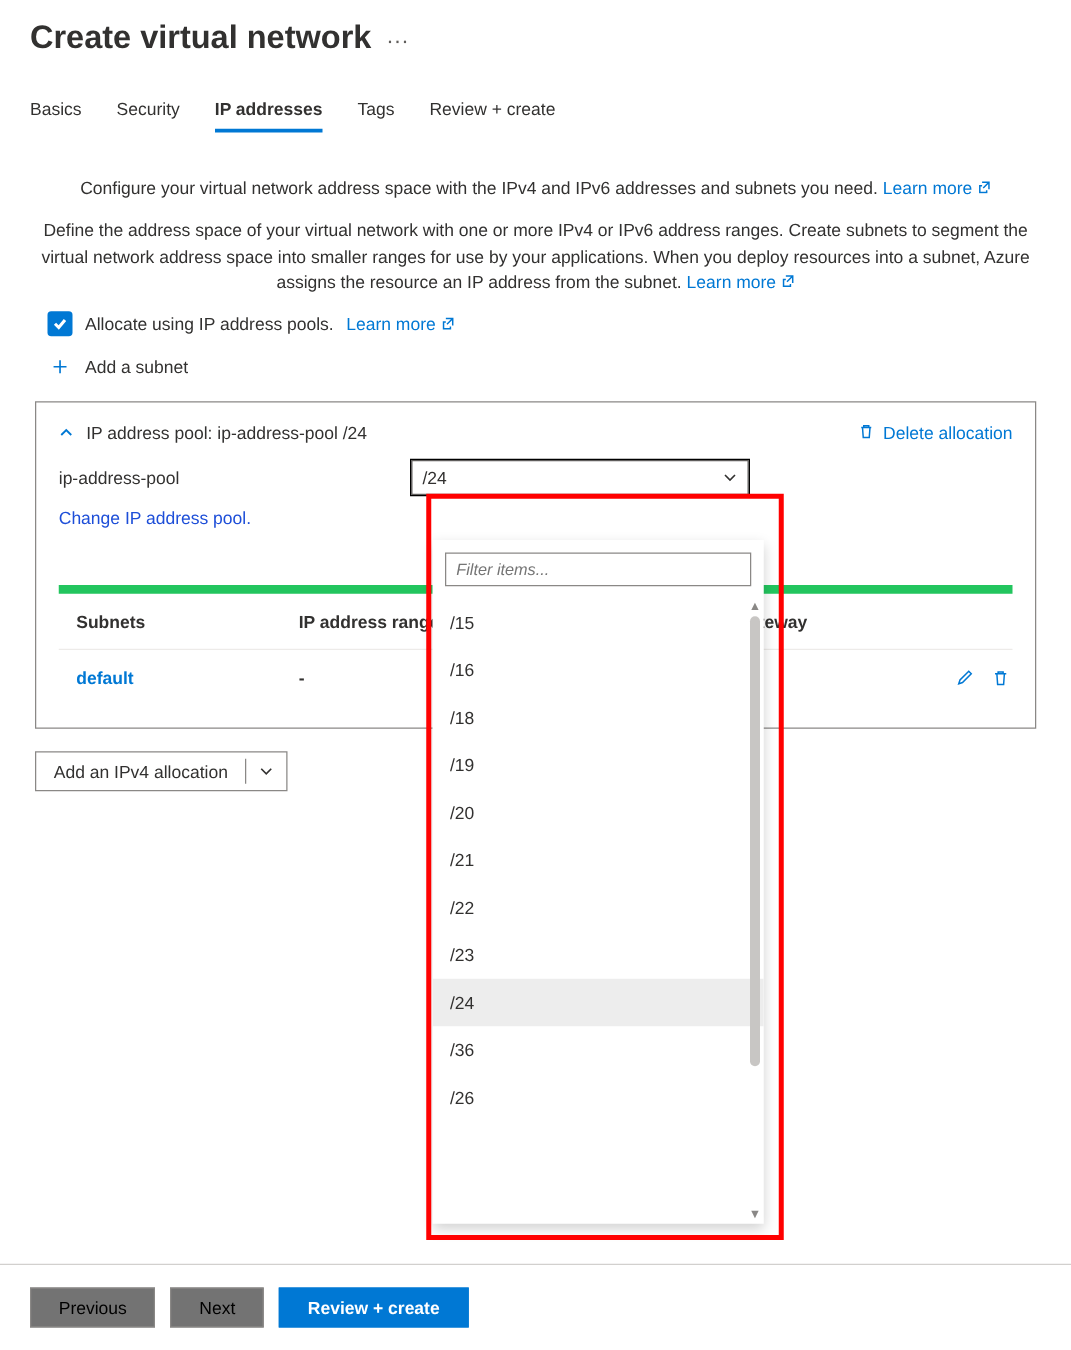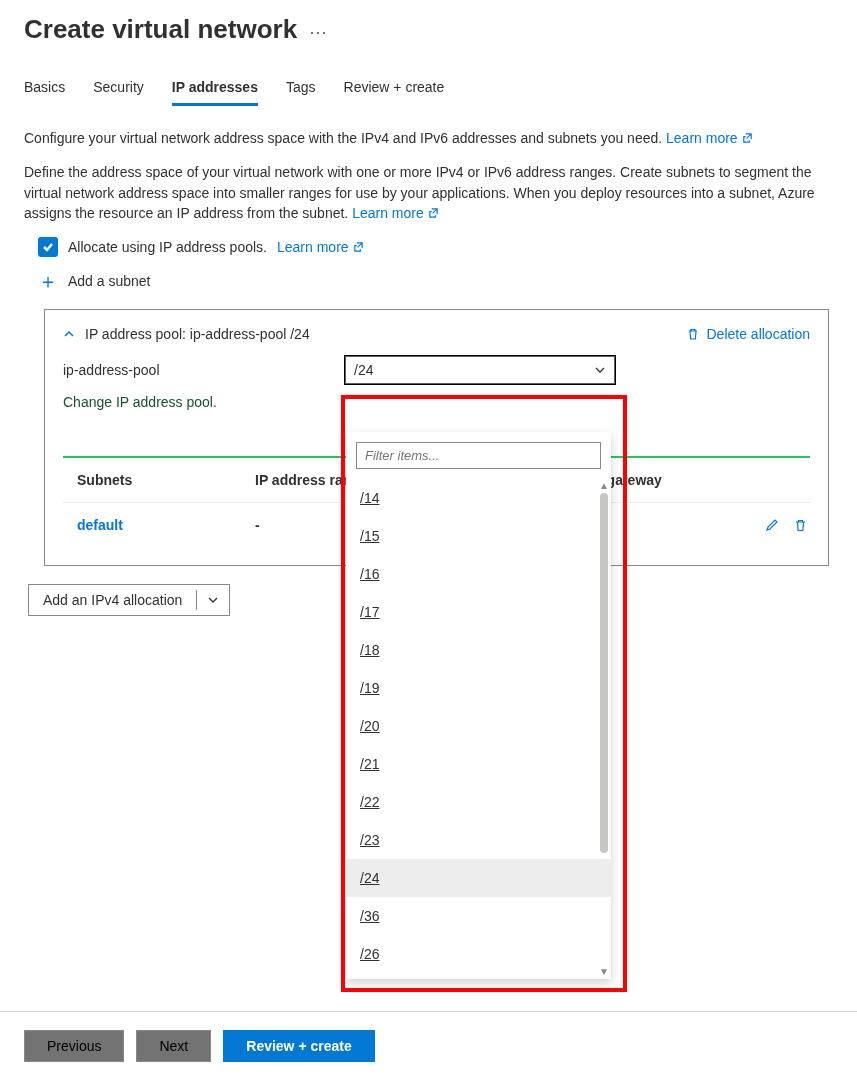--- a/index.html
+++ b/index.html
@@ -11,68 +11,68 @@
   .page-header h1 { font-size: 26px; font-weight: 600; margin: 0; }
   .ellipsis-btn { font-size: 18px; color: #605e5c; cursor: pointer; padding: 4px; }
 
   
   .tabs { display: flex; gap: 28px; padding: 22px 24px 0 24px; border-bottom: 1px solid transparent; }
   .tab { padding: 6px 0 10px 0; cursor: pointer; color: #323130; position: relative; }
   .tab.active { font-weight: 600; }
   .tab.active::after { content: ""; position: absolute; left: 0; right: 0; bottom: -1px; height: 3px; background: #0078d4; }
 
   .content { padding: 22px 24px 0 24px; }
-  p { margin: 0 0 14px 0; line-height: 1.45; color: #323130; }
+  p { margin: 12px 0 14px 0; line-height: 1.45; color: #323130; text-align: center; }
   a.link, .link { color: #0078d4; text-decoration: none; cursor: pointer; }
   .ext-icon { display: inline-block; margin-left: 4px; color: #0078d4; }
 
   
   .check-row { display: flex; align-items: center; gap: 10px; margin: 14px 0; padding-left: 14px; }
   .checkbox { width: 20px; height: 20px; border-radius: 3px; background: #0078d4; display: flex; align-items: center; justify-content: center; cursor: pointer; }
   .checkbox svg { stroke: #fff; stroke-width: 2.5; fill: none; }
 
   
   .add-subnet { display: flex; align-items: center; gap: 10px; margin: 10px 0 18px 14px; cursor: pointer; }
   .plus { color: #0078d4; font-size: 20px; font-weight: 300; line-height: 1; }
 
   
-  .pool-card { border: 1px solid #8a8886; margin: 8px 4px 18px 20px; padding: 16px 18px 18px 18px; position: relative; }
+  .pool-card { border: 1px solid #8a8886; margin: 8px 4px 18px 4px; padding: 16px 18px 18px 18px; position: relative; }
   .pool-header { display: flex; align-items: center; justify-content: space-between; gap: 10px; }
   .pool-header-left { display: flex; align-items: center; gap: 10px; }
   .chev { color: #0078d4; font-size: 14px; cursor: pointer; }
-  .delete-alloc { display: flex; align-items: center; gap: 6px; color: #0078d4; cursor: pointer; }
+  .delete-alloc { display: flex; gap: 6px; color: #0078d4; cursor: pointer; }
 
   .pool-row { display: flex; align-items: center; margin-top: 14px; }
   .pool-row .lbl { width: 282px; }
 
   
   .dd-trigger { width: 270px; border: 1px solid #605e5c; outline: 1px solid #000; padding: 5px 8px; display: flex; align-items: center; justify-content: space-between; cursor: pointer; background: #fff; font-size: 14px; }
   .dd-trigger svg { }
 
-  .change-link { margin-top: 10px; color: #14532d; cursor: pointer; display: inline-block; }
-
-  
-  .subtable { margin-top: 46px; border-top: 2px solid #22c55e; }
+  .change-link { margin-top: 10px; color: #1d4ed8; cursor: pointer; display: inline-block; }
+
+  
+  .subtable { margin-top: 46px; border-top: 7px solid #22c55e; }
   .subtable-header, .subtable-row { display: flex; align-items: center; padding: 14px 2px; font-weight: bold; }
   .subtable-header { font-weight: 600; border-bottom: 1px solid #edebe9; }
   .col-name { width: 190px; padding-left: 12px; }
   .col-ip { width: 320px; }
   .col-nat { flex: 1; }
   .col-actions { width: 70px; display: flex; gap: 14px; justify-content: flex-end; color: #0078d4; }
   .subtable-row .link { color: #0078d4; cursor: pointer; }
 
   
   .btn-split { display: inline-flex; align-items: center; border: 1px solid #8a8886; margin-left: 4px; }
   .btn-split .main { padding: 7px 14px; cursor: pointer; }
   .btn-split .sep { width: 1px; height: 20px; background: #8a8886; }
   .btn-split .caret { padding: 7px 10px; cursor: pointer; }
 
   
   .dropdown-highlight { position: absolute; left: 341px; top: 395px; width: 286px; height: 597px; border: 4px solid #ff0000; pointer-events: none; z-index: 50; }
-  .dd-panel { position: absolute; left: 346px; top: 432px; width: 265px; background: #fff; box-shadow: 0 4px 10px rgba(0,0,0,0.18); z-index: 40; text-decoration: underline; }
+  .dd-panel { position: absolute; left: 346px; top: 432px; width: 265px; background: #fff; box-shadow: 0 4px 10px rgba(0,0,0,0.18); z-index: 40; }
   .dd-filter-wrap { padding: 10px; }
   .dd-filter { width: 100%; border: 1px solid #8a8886; padding: 5px 8px; font-style: italic; color: #605e5c; font-size: 13px; }
   .dd-list-wrap { position: relative; height: 500px; }
   .dd-list { list-style: none; margin: 0; padding: 0; height: 500px; overflow: hidden; }
   .dd-list li { padding: 11px 14px; cursor: pointer; }
   .dd-list li.selected { background: #ededed; }
   .dd-scrollbar { position: absolute; right: 2px; top: 2px; bottom: 2px; width: 10px; }
   .dd-sb-up, .dd-sb-down { position: absolute; left: 0; right: 0; height: 10px; color: #8a8886; font-size: 10px; text-align: center; line-height: 10px; }
   .dd-sb-up { top: 0; }
   .dd-sb-down { bottom: 0; }
@@ -218,24 +218,22 @@
 </div>
 
 <div class="dropdown-highlight"></div>
 
 <div class="dd-panel">
   <div class="dd-filter-wrap">
     <input class="dd-filter" placeholder="Filter items..." style="">
   </div>
   <div class="dd-list-wrap">
     <ul class="dd-list">
-      <li>/14</li>
       <li>/15</li>
       <li>/16</li>
-      <li>/17</li>
       <li>/18</li>
       <li>/19</li>
       <li>/20</li>
       <li>/21</li>
       <li>/22</li>
       <li>/23</li>
       <li class="selected">/24</li>
       <li>/36</li>
       <li>/26</li>
     </ul>

